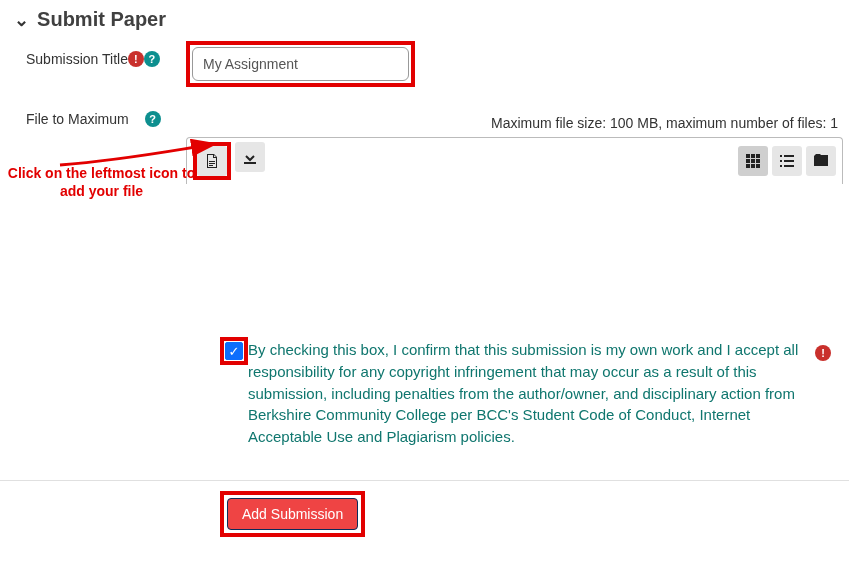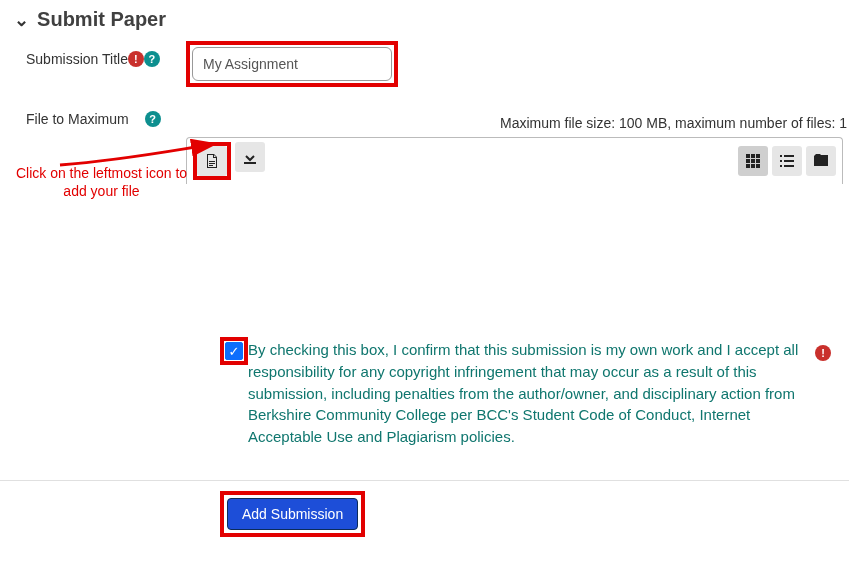--- a/index.html
+++ b/index.html
@@ -52,38 +52,38 @@
     display: inline-flex;
     align-items: center;
     justify-content: center;
     font-size: 11px;
     font-weight: bold;
     color: #fff;
   }
   .icon-required, .icon-warn { background: #c9302c; }
   .icon-help { background: #0d8f8f; }
   .text-input {
-    width: 200px;
+    width: 217px;
     height: 34px;
     border: 1px solid #999;
     border-radius: 6px;
     padding: 4px 10px;
     font-size: 14px;
     color: #555;
     outline: none;
   }
   .input-highlight {
     display: inline-block;
     border: 4px solid #e20000;
     padding: 2px;
   }
   .file-label-row { padding-top: 12px; }
   .file-constraints {
     position: absolute;
-    right: 2px;
+    right: 11px;
     top: 14px;
     font-size: 14px;
   }
   .file-box {
     margin-top: 36px;
   }
   .file-toolbar {
     display: flex;
     align-items: center;
     border: 1px solid #bbb;
@@ -159,33 +159,33 @@
     top: 26px;
   }
   .divider { border-top: 1px solid #e0e0e0; margin-top: 22px; }
   .submit-row { padding: 10px 0 20px 220px; }
   .btn-highlight {
     display: inline-block;
     border: 4px solid #e20000;
     padding: 3px;
   }
   .submit-btn {
-    background: #1d4ed8;
+    background: #ef4444;
     color: #fff;
     border: 1px solid #0b2b5a;
     border-radius: 4px;
     font-size: 14px;
     padding: 7px 14px;
     cursor: pointer;
   }
   
   .anno-text {
     position: absolute;
     color: #e20000;
-    font-weight: normal;
+    font-weight: bold;
     font-size: 14px;
     line-height: 1.25;
     width: 195px;
     text-align: center;
     left: 4px;
     top: 165px;
   }
   .arrow-wrap {
     position: absolute;
     left: 55px;

